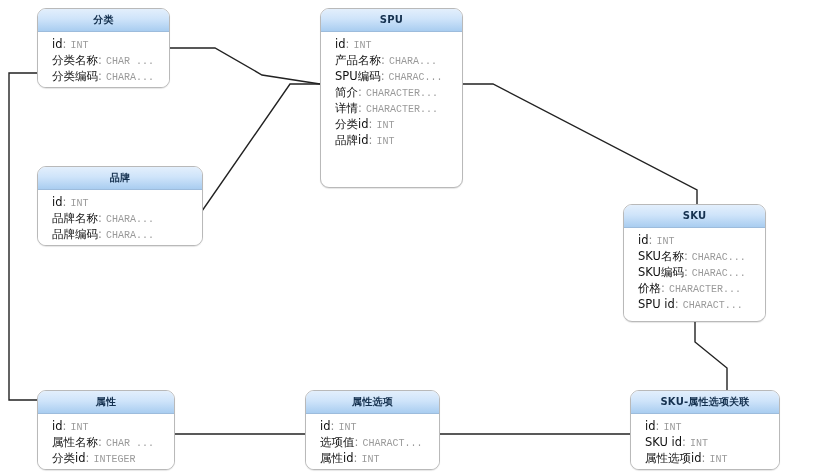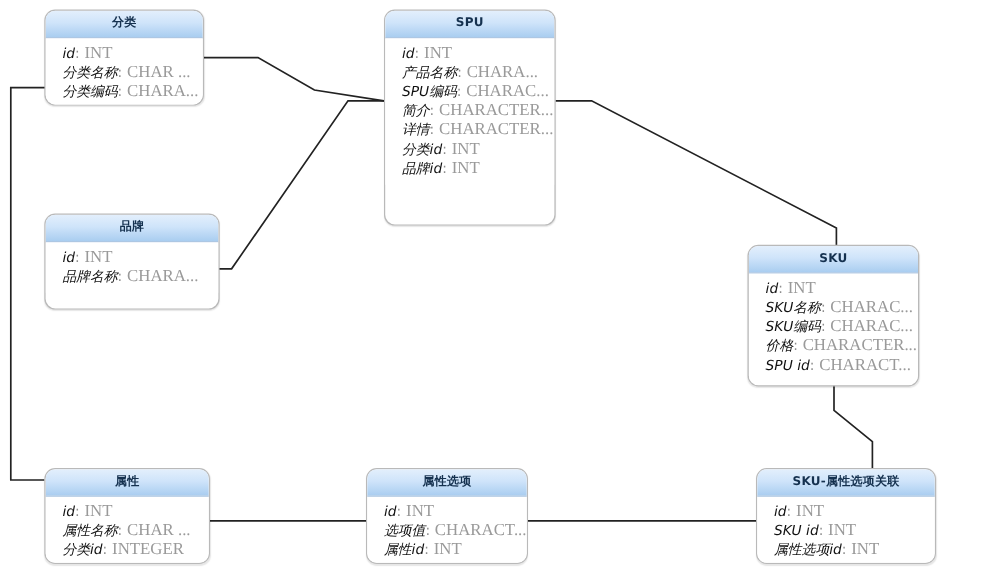--- a/index.html
+++ b/index.html
@@ -56,29 +56,28 @@
     height: 16px;
     line-height: 16px;
     padding-left: 14px;
     font-size: 11.5px;
     white-space: nowrap;
     overflow: hidden;
     font-family: "DejaVu Sans", sans-serif;
   }
   .fname {
     color: #111111;
-    font-style: italic;
   }
   .fsep {
     color: #8d8d8d;
   }
   .ftype {
     color: #9a9a9a;
-    font-family: Liberation Serif, serif;
-    font-size: 14px;
+    font-family: Liberation Mono, monospace;
+    font-size: 10px;
     text-align: right;
   }
   .link-path {
     fill: none;
     stroke: #222222;
     stroke-width: 1.4;
   }
 </style>
 </head>
 <body>
@@ -107,25 +106,26 @@
         <div class="entity-body">
           <div class="field"><span class="fname">id</span><span class="fsep">:</span><span class="ftype" style="margin-left: 4px;">INT</span></div>
           <div class="field"><span class="fname">产品名称</span><span class="fsep">:</span><span class="ftype" style="margin-left: 4px;">CHARA...</span></div>
           <div class="field"><span class="fname">SPU编码</span><span class="fsep">:</span><span class="ftype" style="margin-left: 4px;">CHARAC...</span></div>
           <div class="field"><span class="fname">简介</span><span class="fsep">:</span><span class="ftype" style="margin-left: 4px;">CHARACTER...</span></div>
           <div class="field"><span class="fname">详情</span><span class="fsep">:</span><span class="ftype" style="margin-left: 4px;">CHARACTER...</span></div>
           <div class="field"><span class="fname">分类id</span><span class="fsep">:</span><span class="ftype" style="margin-left: 4px;">INT</span></div>
           <div class="field"><span class="fname">品牌id</span><span class="fsep">:</span><span class="ftype" style="margin-left: 4px;">INT</span></div>
         </div>
       </div>
-      <div class="entity" style="left: 37px; top: 178px; width: 146px; height: 80px;">
+      <div class="entity" style="left: 37px; top: 166px; width: 166px; height: 80px;">
         <div class="entity-header">品牌</div>
         <div class="entity-body">
           <div class="field"><span class="fname">id</span><span class="fsep">:</span><span class="ftype" style="margin-left: 4px;">INT</span></div>
           <div class="field"><span class="fname">品牌名称</span><span class="fsep">:</span><span class="ftype" style="margin-left: 4px;">CHARA...</span></div>
+          <div class="field"><span class="fname">品牌编码</span><span class="fsep">:</span><span class="ftype" style="margin-left: 4px;">CHARA...</span></div>
         </div>
       </div>
       <div class="entity" style="left: 623px; top: 204px; width: 143px; height: 118px;">
         <div class="entity-header">SKU</div>
         <div class="entity-body">
           <div class="field"><span class="fname">id</span><span class="fsep">:</span><span class="ftype" style="margin-left: 4px;">INT</span></div>
           <div class="field"><span class="fname">SKU名称</span><span class="fsep">:</span><span class="ftype" style="margin-left: 4px;">CHARAC...</span></div>
           <div class="field"><span class="fname">SKU编码</span><span class="fsep">:</span><span class="ftype" style="margin-left: 4px;">CHARAC...</span></div>
           <div class="field"><span class="fname">价格</span><span class="fsep">:</span><span class="ftype" style="margin-left: 4px;">CHARACTER...</span></div>
           <div class="field"><span class="fname">SPU id</span><span class="fsep">:</span><span class="ftype" style="margin-left: 4px;">CHARACT...</span></div>

